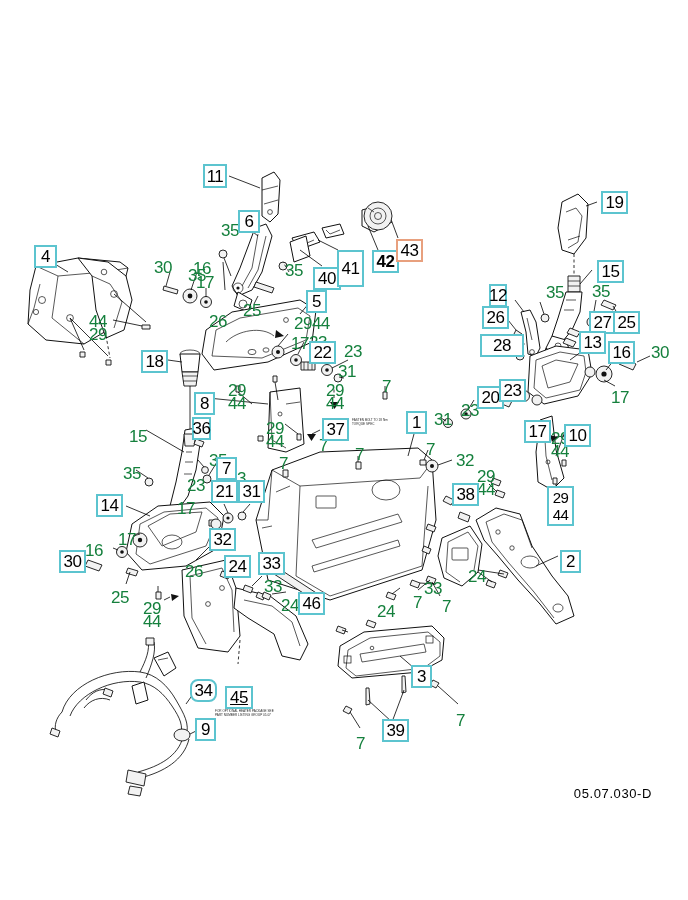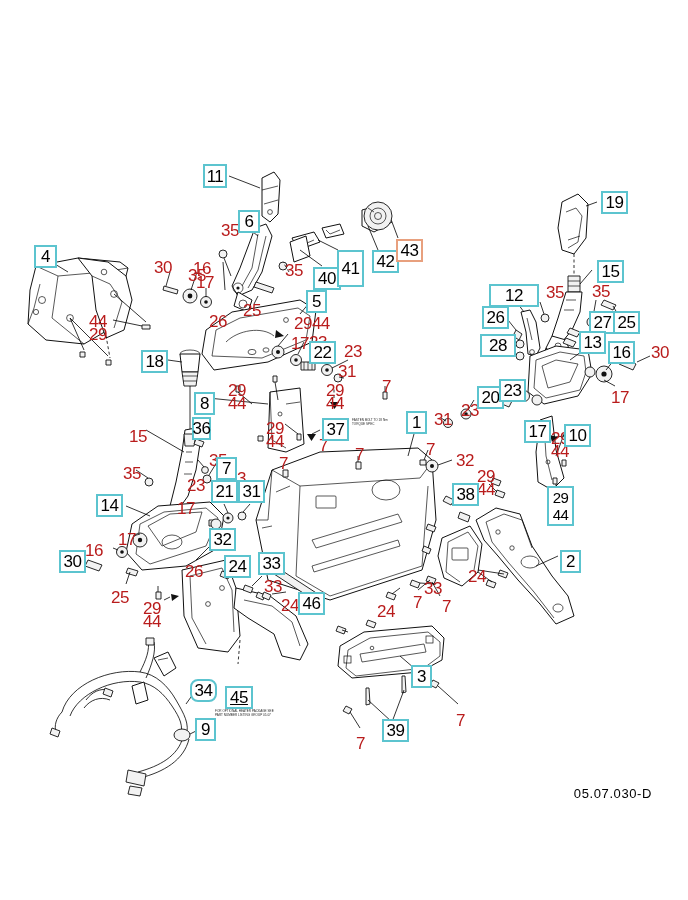--- a/index.html
+++ b/index.html
@@ -45,21 +45,21 @@
   }
   .callout.tall {
     flex-direction: column;
     justify-content: space-around;
     padding: 1px 0;
   }
   .callout.tall span { display: block; }
   
   .plain {
     position: absolute;
-    color: #b91c1c;
+    color: #15803d;
     font-size: 17px;
     line-height: 1;
     font-family: "Liberation Sans", sans-serif;
     letter-spacing: -0.5px;
     white-space: nowrap;
     z-index: 18;
   }
   
   .micro {
     position: absolute;
@@ -501,30 +501,30 @@
     </g>
 
   </svg>
 
   <div id="callout-layer">
       <div class="callout" style="left: 203px; top: 164px; width: 24px; height: 24px;">11</div>
       <div class="callout" style="left: 238px; top: 210px; width: 22px; height: 23px;">6</div>
       <div class="callout" style="left: 34px; top: 245px; width: 23px; height: 23px;">4</div>
       <div class="callout" style="left: 313px; top: 267px; width: 28px; height: 23px;">40</div>
       <div class="callout" style="left: 337px; top: 250px; width: 27px; height: 37px;">41</div>
-      <div class="callout" style="left: 372px; top: 250px; width: 27px; height: 23px;">42</div>
+      <div class="callout" style="left: 372px; top: 250px; width: 27px; height: 23px; font-weight: bold;">42</div>
       <div class="callout accent" style="left: 396px; top: 239px; width: 27px; height: 23px;">43</div>
       <div class="callout" style="left: 306px; top: 290px; width: 21px; height: 23px;">5</div>
       <div class="callout" style="left: 601px; top: 191px; width: 27px; height: 23px; text-align: center;">19</div>
       <div class="callout" style="left: 597px; top: 260px; width: 27px; height: 23px;">15</div>
-      <div class="callout" style="left: 489px; top: 284px; width: 50px; height: 23px;">12</div>
+      <div class="callout" style="left: 489px; top: 284px; width: 18px; height: 23px;">12</div>
       <div class="callout" style="left: 482px; top: 306px; width: 27px; height: 23px;">26</div>
       <div class="callout" style="left: 589px; top: 311px; width: 27px; height: 23px;">27</div>
       <div class="callout" style="left: 613px; top: 311px; width: 27px; height: 23px;">25</div>
-      <div class="callout" style="left: 480px; top: 334px; width: 36px; height: 23px;">28</div>
+      <div class="callout" style="left: 480px; top: 334px; width: 44px; height: 23px;">28</div>
       <div class="callout" style="left: 579px; top: 331px; width: 27px; height: 23px;">13</div>
       <div class="callout" style="left: 608px; top: 341px; width: 27px; height: 23px;">16</div>
       <div class="callout" style="left: 309px; top: 341px; width: 27px; height: 23px;">22</div>
       <div class="callout" style="left: 141px; top: 350px; width: 27px; height: 23px;">18</div>
       <div class="callout" style="left: 194px; top: 392px; width: 21px; height: 23px;">8</div>
       <div class="callout" style="left: 322px; top: 418px; width: 27px; height: 23px;">37</div>
       <div class="callout" style="left: 406px; top: 411px; width: 21px; height: 23px;">1</div>
       <div class="callout" style="left: 477px; top: 386px; width: 27px; height: 23px;">20</div>
       <div class="callout" style="left: 499px; top: 379px; width: 27px; height: 23px;">23</div>
       <div class="callout" style="left: 524px; top: 420px; width: 27px; height: 23px;">17</div>

